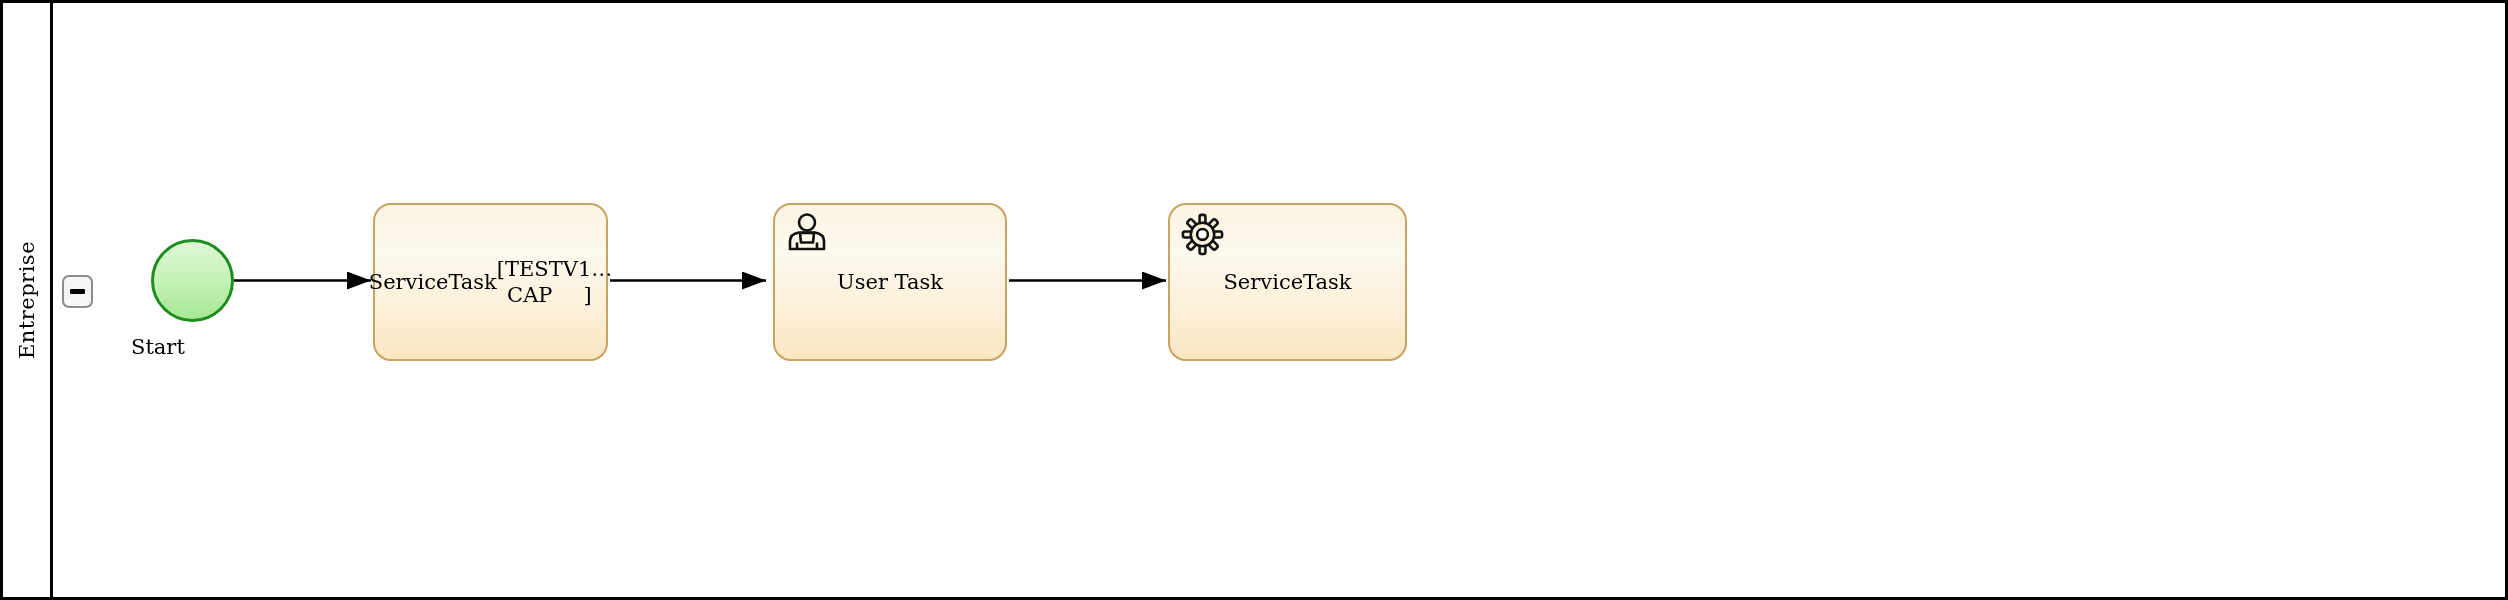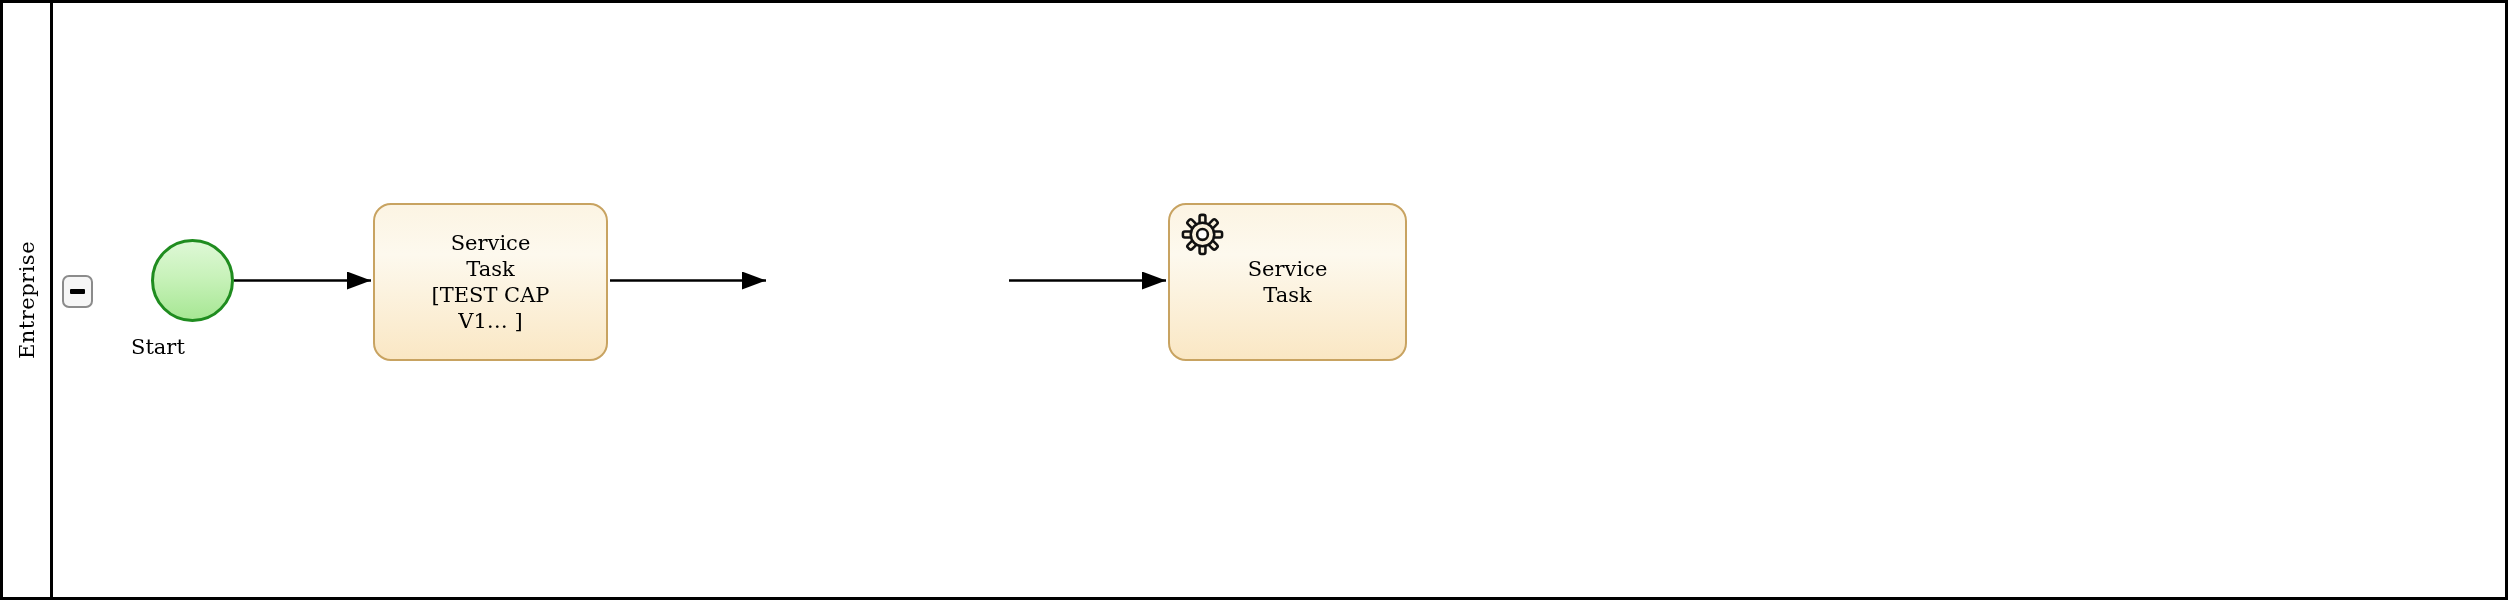--- a/index.html
+++ b/index.html
@@ -51,21 +51,21 @@
   .task{
     position:absolute;top:200px;height:158px;
     box-sizing:border-box;
     border:2px solid #c8a361;border-radius:18px;
     background:linear-gradient(180deg,#fcf4e3 0%,#fdf9ee 32%,#fae7c4 100%);
   }
   .task-1{left:370px;width:235px;}
   .task-2{left:770px;width:234px;}
   .task-3{left:1165px;width:239px;}
   .task-text{
-    display:flex;flex-direction:column;justify-content:center;align-items:center;
+    display:flex;flex-direction:row;justify-content:center;align-items:center;
     width:100%;height:100%;
     font-size:21px;line-height:26px;text-align:center;
   }
   .task-icon{position:absolute;left:8px;top:6px;width:48px;height:48px;}
   
   .flows{position:absolute;left:0;top:0;width:2502px;height:594px;pointer-events:none;}
   .flows line{pointer-events:stroke;}
 </style>
 </head>
 <body>
@@ -96,20 +96,33 @@
 
   <div class="task task-1">
     <div class="task-text">
       <div>Service</div>
       <div>Task</div>
       <div>[TEST CAP</div>
       <div>V1… ]</div>
     </div>
   </div>
 
+  <div class="task task-2">
+    <svg class="task-icon" viewBox="0 0 48 48">
+      <g fill="none" stroke="#111" stroke-width="2.6" stroke-linejoin="round">
+        <circle cx="24" cy="11.5" r="8"></circle>
+        <path d="M7 38 L7 30 Q7 23 16 21.5 L32 21.5 Q41 23 41 30 L41 38 Z"></path>
+        <path d="M17 22 L31 22 L30 31.5 L18 31.5 Z"></path>
+        <path d="M14 31.5 L14 38 M34 31.5 L34 38"></path>
+      </g>
+    </svg>
+    <div class="task-text">
+      <div>User Task</div>
+    </div>
+  </div>
 
   <div class="task task-3">
     <svg class="task-icon" viewBox="0 0 48 48" style="left:9px;top:5px;width:47px;height:47px;">
       <g stroke="#111" stroke-width="2.6" fill="#faf1dd">
         <rect x="21" y="5" width="6" height="9" rx="2" transform="rotate(0 24 25)"></rect>
         <rect x="21" y="5" width="6" height="9" rx="2" transform="rotate(45 24 25)"></rect>
         <rect x="21" y="5" width="6" height="9" rx="2" transform="rotate(90 24 25)"></rect>
         <rect x="21" y="5" width="6" height="9" rx="2" transform="rotate(135 24 25)"></rect>
         <rect x="21" y="5" width="6" height="9" rx="2" transform="rotate(180 24 25)"></rect>
         <rect x="21" y="5" width="6" height="9" rx="2" transform="rotate(225 24 25)"></rect>

